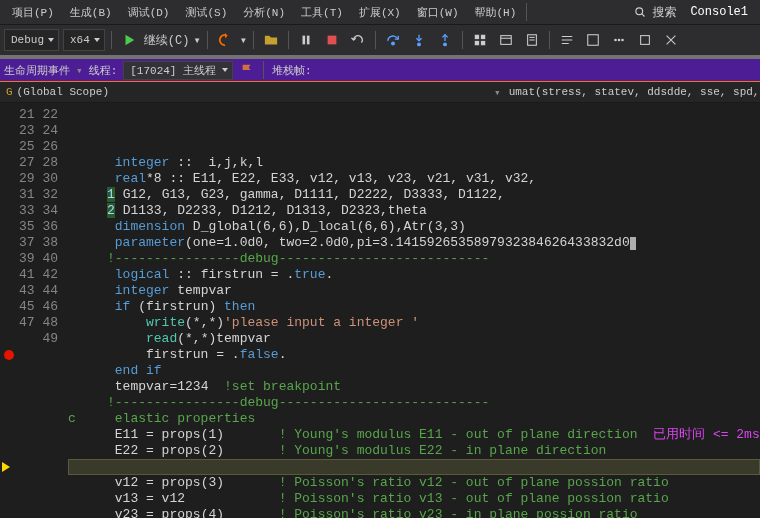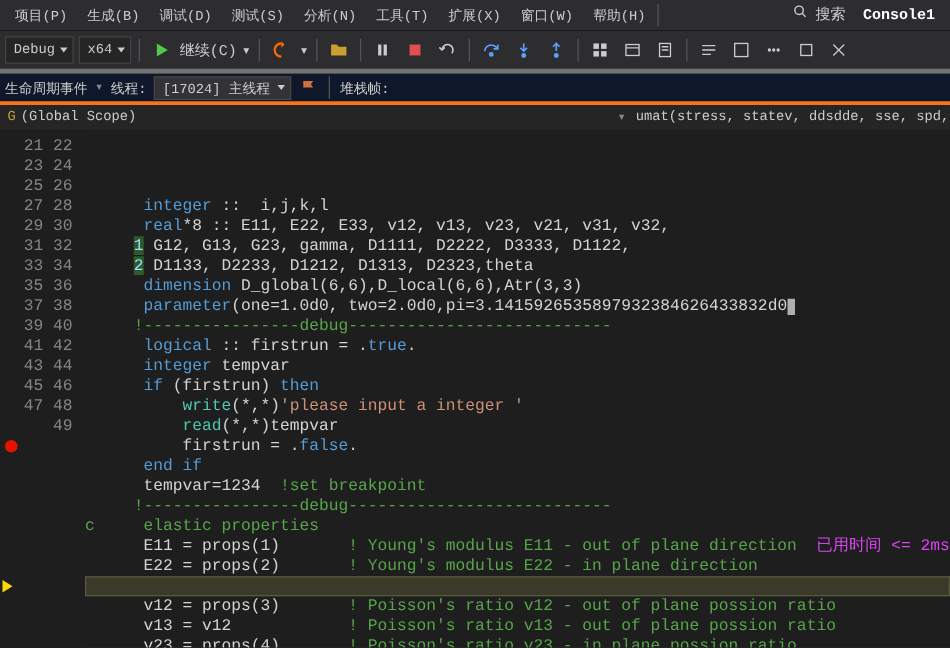--- a/index.html
+++ b/index.html
@@ -1,28 +1,28 @@
 <!DOCTYPE html>
 <html><head>
 <meta charset="utf-8">
 <style>
   html,body{margin:0;padding:0;width:760px;height:518px;overflow:hidden;background:#2d2d30;font-family:Consolas,"Courier New",monospace;font-size:12px;color:#d4d4d4}
   .menubar{height:24px;background:#2d2d30;display:flex;align-items:center;padding:0 4px;border-bottom:1px solid #1a1a1a}
   .menu-item{padding:2px 8px;color:#ccc;cursor:pointer;font-size:11px}
-  .search-area{margin-left:auto;display:flex;gap:6px;color:#ccc}
+  .search-area{margin-left:auto;display:flex;align-items:center;gap:6px;color:#ccc}
   .search-icon{width:12px;height:12px}
-  .console-lbl{padding:2px 8px;color:#fff;font-weight:bold}
+  .console-lbl{padding:2px 8px;color:#fff;font-weight:normal}
   .toolbar{height:30px;background:#2d2d30;display:flex;align-items:center;gap:4px;padding:0 4px;border-bottom:4px solid #737373}
   .dropdown{background:#252526;color:#ccc;border:1px solid #434346;height:20px;font-size:11px;display:flex;align-items:center;padding:0 14px 0 6px;position:relative}
   .dropdown::after{content:"";position:absolute;right:4px;top:8px;border-left:3px solid transparent;border-right:3px solid transparent;border-top:4px solid #ccc}
   .tbtn{width:22px;height:22px;display:flex;align-items:center;justify-content:center;color:#ccc;cursor:pointer}
   .tbtn svg{width:14px;height:14px}
   .sep{width:1px;height:18px;background:#555;margin:0 2px}
   .play{color:#4ec94e}
-  .threadbar{height:22px;background:#0f172a;display:flex;align-items:center;padding:0 4px;border-bottom:3px solid #f97316;gap:6px;font-size:11px;color:#ccc}
+  .threadbar{height:22px;background:#4c1d95;display:flex;align-items:center;padding:0 4px;border-bottom:1px solid #f97316;gap:6px;font-size:11px;color:#ccc}
   .threadbar .dd{background:#333337;border:1px solid #434346;padding:1px 16px 1px 6px;position:relative}
   .threadbar .dd::after{content:"";position:absolute;right:4px;top:6px;border-left:3px solid transparent;border-right:3px solid transparent;border-top:4px solid #ccc}
   .scopebar{height:20px;background:#252526;display:flex;align-items:center;border-bottom:1px solid #1a1a1a;font-size:11px;color:#ccc}
   .scope-cell{padding:2px 6px;display:flex;align-items:center;gap:4px}
   .scope-func{margin-left:auto;padding:2px 6px;display:flex;align-items:center;gap:4px;max-width:260px;white-space:nowrap;overflow:hidden}
   .editor{display:flex;height:calc(518px - 24px - 30px - 22px - 20px);background:#1e1e1e;position:relative}
   .guttercol{width:18px;background:#1e1e1e;position:relative}
   .bp{position:absolute;width:10px;height:10px;border-radius:50%;background:#e51400;left:4px}
   .arrow{position:absolute;left:2px;width:0;height:0;border-top:5px solid transparent;border-bottom:5px solid transparent;border-left:8px solid #ffd700}
   .linenums{width:40px;background:#1e1e1e;color:#858585;text-align:right;padding-right:10px;font-size:13px;line-height:16px;padding-top:4px}

